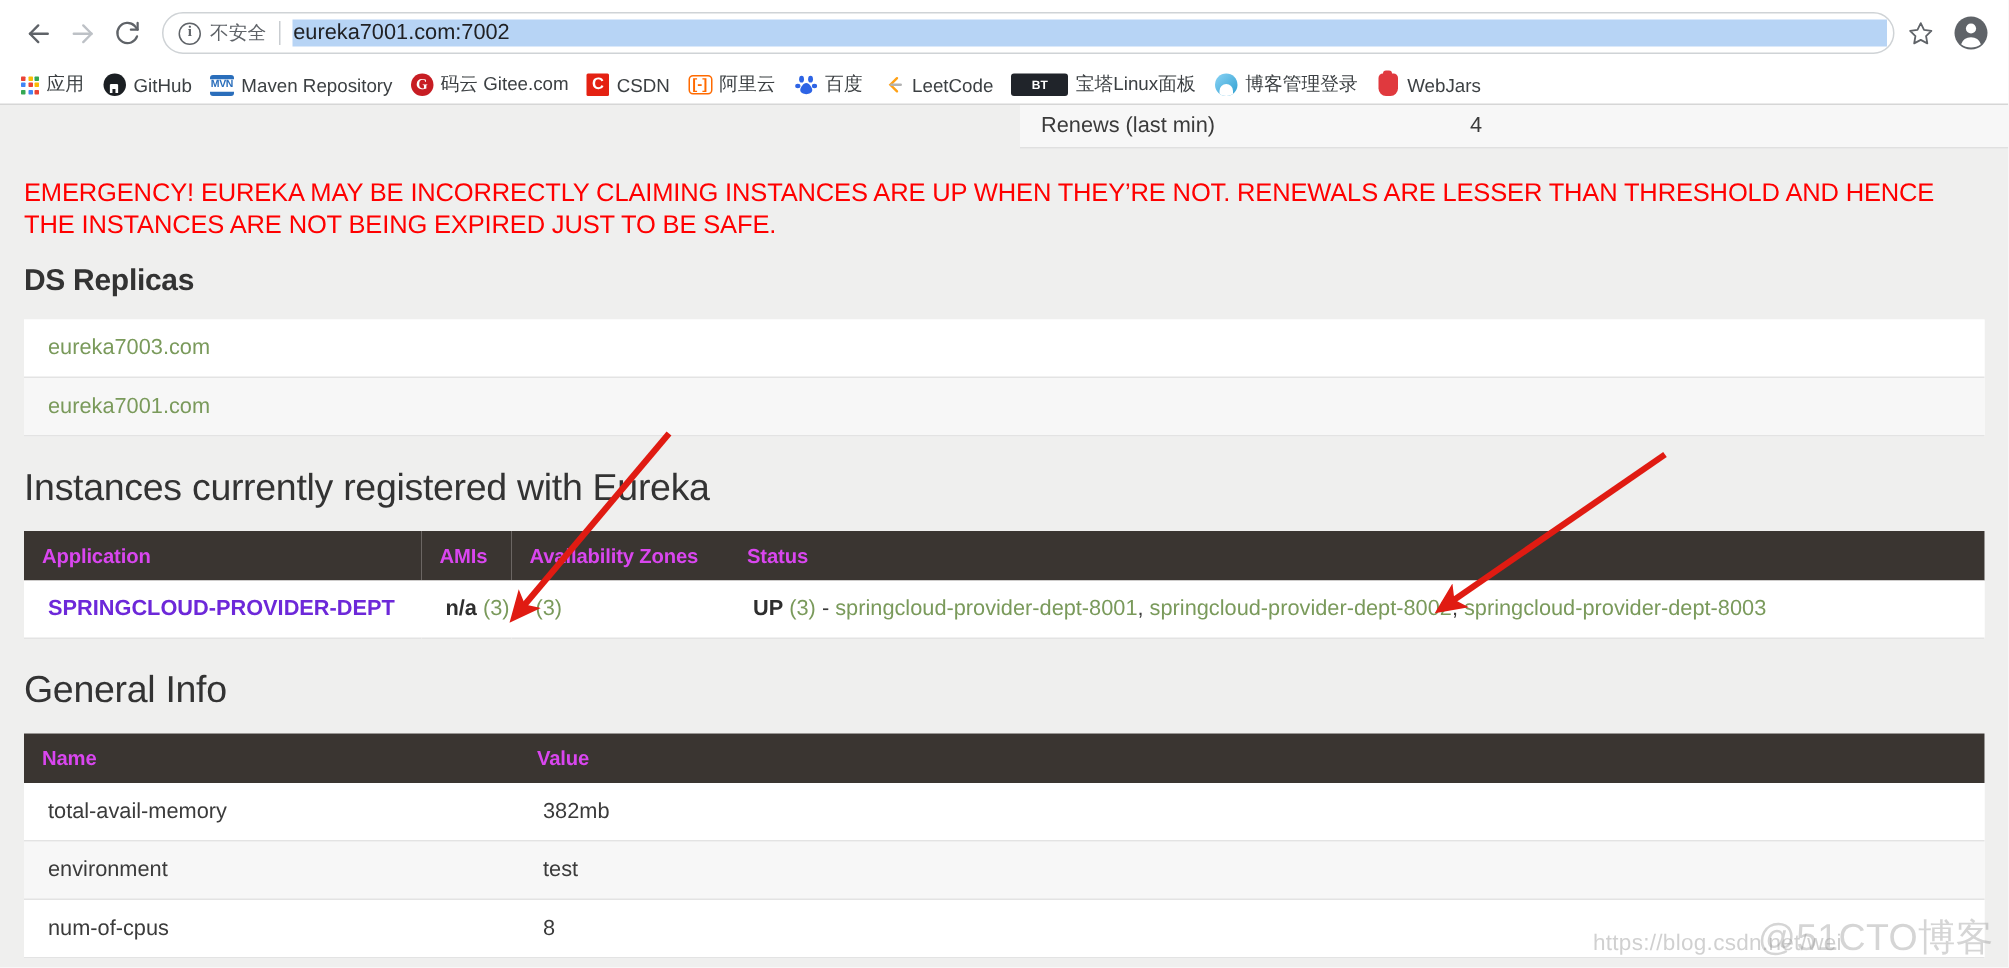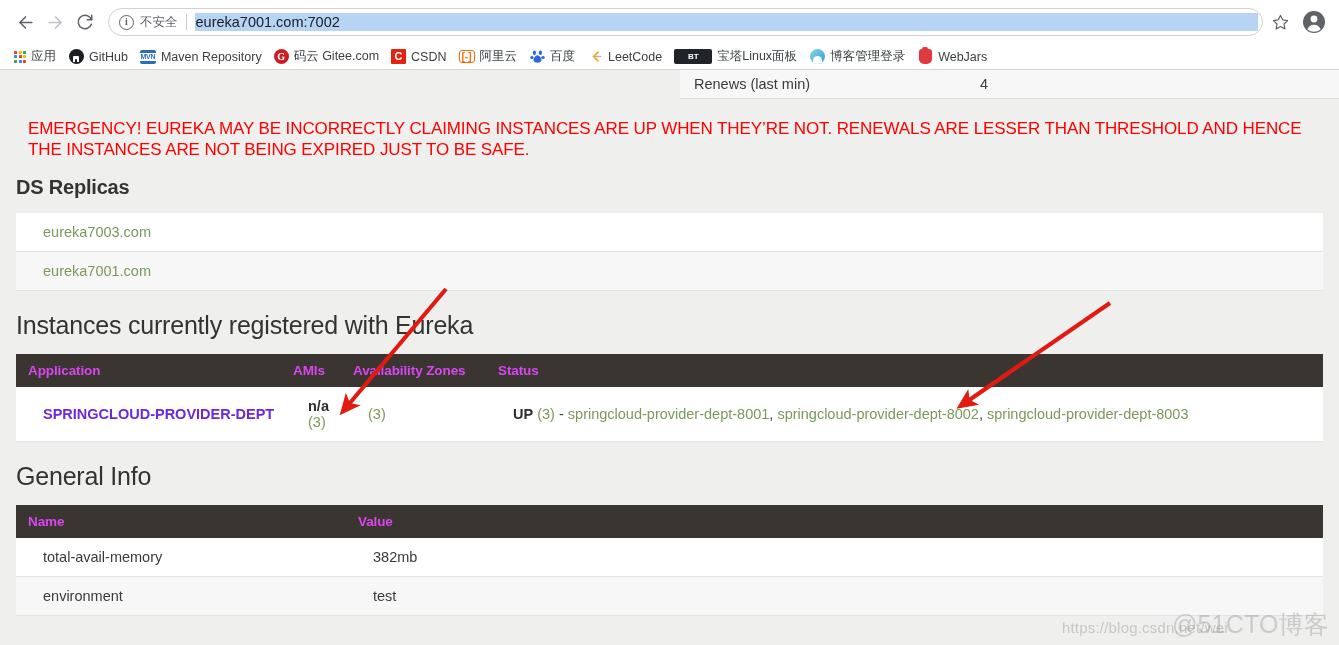--- a/index.html
+++ b/index.html
@@ -205,21 +205,21 @@
     width: 1339px;
     padding: 0 16px;
   }
 
   .emergency {
     color: #ff0000;
     font-size: 17px;
     font-weight: 500;
     line-height: 1.22;
     letter-spacing: -0.1px;
-    margin: 0 0 16px 12px;
+    margin: 0 0 16px 0;
     font-family: "Liberation Sans", sans-serif;
   }
 
   h1.section {
     font-size: 20px;
     font-weight: 600;
     color: #333333;
     margin: 0 0 14px 0;
     letter-spacing: -0.2px;
   }
@@ -239,21 +239,21 @@
   table.tbl th {
     background: #3a3531;
     color: #d946ef;
     text-align: left;
     font-size: 13.5px;
     font-weight: bold;
     padding: 9px 0 9px 12px;
     letter-spacing: -0.1px;
   }
   table.tbl td {
-    padding: 11px 0 11px 27px;
+    padding: 11px 0 11px 16px;
     border-bottom: 1px solid #e3e3e3;
     color: #3b3b3b;
     vertical-align: middle;
   }
   table.tbl tr.alt td { background: #f7f7f7; }
   table.tbl tr.plain td { background: #ffffff; }
 
   .replica-link, .inst-link {
     color: #7a9a5b;
     text-decoration: none;
@@ -507,20 +507,24 @@
         </thead>
         <tbody>
           <tr class="plain">
             <td>total-avail-memory</td>
             <td>382mb</td>
           </tr>
           <tr class="alt">
             <td>environment</td>
             <td>test</td>
           </tr>
+          <tr class="plain">
+            <td>num-of-cpus</td>
+            <td>8</td>
+          </tr>
         </tbody>
       </table>
 
     </div>
   </div>
 
   <svg class="arrows" viewBox="0 0 1339 645">
     <defs>
       <marker id="ah" markerWidth="5" markerHeight="5" refX="3.4" refY="2.5" orient="auto" markerUnits="strokeWidth">
         <path d="M0,0.2 L5,2.5 L0,4.8 L1.2,2.5 z" fill="#e01b12"></path>

